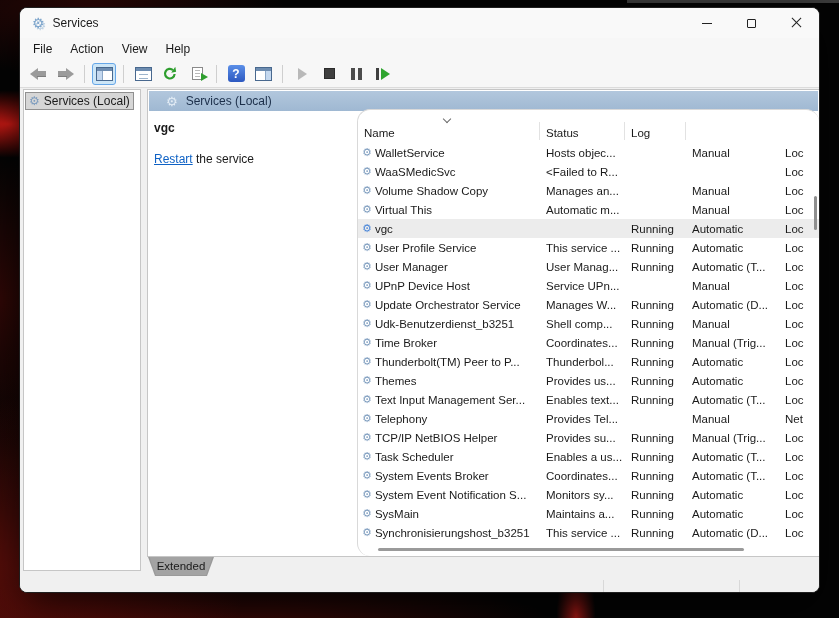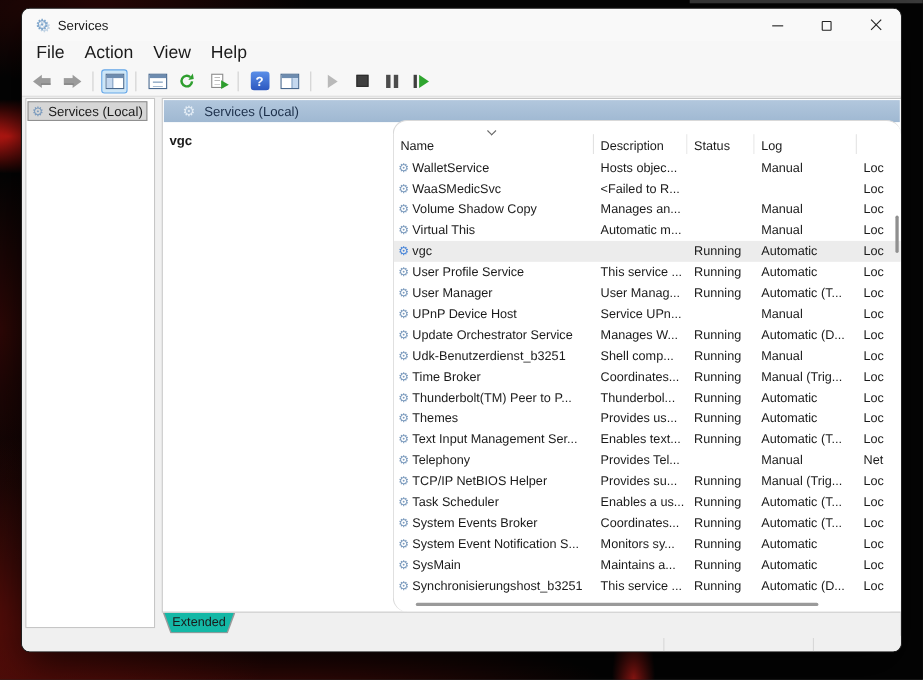--- a/index.html
+++ b/index.html
@@ -37,21 +37,21 @@
   .win-controls { position:absolute; right:0; top:0; height:30px; display:flex; }
   .win-btn { width:45px; height:30px; display:flex; align-items:center; justify-content:center; cursor:default; }
   .glyph-min { width:10px; height:1px; background:#222; }
   .glyph-max { width:9px; height:9px; border:1px solid #222; border-radius:1px; }
   .glyph-close { position:relative; width:12px; height:12px; }
   .glyph-close::before,.glyph-close::after { content:""; position:absolute; left:-1px; top:5px; width:13px; height:1px; background:#222; }
   .glyph-close::before { transform:rotate(45deg); } .glyph-close::after { transform:rotate(-45deg); }
 
   
   .menubar { position:absolute; left:0; top:30px; right:0; height:22px; background:#f7f7f7; display:flex; align-items:center; padding-left:4px; }
-  .menu-item { padding:3px 9px; font-size:16px; }
+  .menu-item { padding:3px 9px; font-size:12px; }
 
   
   .toolbar { position:absolute; left:0; top:52px; right:0; height:28px; background:#f7f7f7; border-bottom:1px solid #dcdcdc;
              display:flex; align-items:center; padding-left:6px; gap:3px; }
   .tsep { width:1px; height:18px; background:#cfcfcf; margin:0 4px; }
   .tbtn { width:24px; height:22px; display:flex; align-items:center; justify-content:center; border:1px solid transparent; border-radius:3px; }
   .tbtn.active { background:#cde6f7; border-color:#66a7e8; }
 
   .nav-arrow { position:relative; width:17px; height:12px; }
   .nav-arrow .shaft { position:absolute; top:3px; width:9px; height:6px; background:#9b9b9b; box-shadow:inset 0 -1px 0 #7e7e7e; }
@@ -119,21 +119,21 @@
 
   .vscroll { position:absolute; right:2px; top:86px; width:3px; height:34px; background:#8f8f8f; border-radius:2px; }
   .hscroll { position:absolute; left:20px; bottom:5px; width:366px; height:3px; background:#9a9a9a; border-radius:2px; }
 
   
   .tab { position:absolute; top:549px; height:19px; }
   .tab .outer { position:absolute; inset:0; background:#9a9a9a; clip-path:polygon(0 0,100% 0,calc(100% - 7px) 100%,7px 100%); }
   .tab .inner { position:absolute; left:0; right:0; bottom:1px; clip-path:polygon(1.5px 0,calc(100% - 1.5px) 0,calc(100% - 8px) 100%,8px 100%);
                 display:flex; align-items:center; justify-content:center; font-size:11.5px; }
   .tab-extended { left:128px; width:66px; }
-  .tab-extended .inner { top:0; background:#14b8a6; }
+  .tab-extended .inner { top:0; background:#a3a3a3; }
   .tab-standard { left:196px; width:61px;margin-top:45px; }
   .tab-standard .inner { top:1px; background:#ececec; color:#2a2a2a; }
 
   
   .statusbar { position:absolute; left:0; right:0; top:570px; height:16px; background:#f0f0f0; }
   .statusbar .sep { position:absolute; top:2px; bottom:2px; width:1px; background:#d8d8d8; }
   .sep1 { left:583px; } .sep2 { left:719px; }
 </style>
 </head>
 <body>
@@ -235,26 +235,26 @@
 
     <div class="right-panel">
       <div class="band">
         <span class="gear">⚙</span>
         <span>Services (Local)</span>
       </div>
 
       <div class="info">
         <div class="svc-name">vgc</div>
         <div style="height:17px"></div>
+        <div class="svc-link-line"><a class="link-restart">Restart</a><span> the service</span></div>
       </div>
 
       <div class="list">
         <div class="lheader">
           <div class="hcell">Name</div>
-          <div class="hcell">Description</div>
           <div class="hcell">Status</div>
           <div class="hcell">Log</div>
           <span class="sort-chev"></span>
         </div>
         <div class="rows">
   <div class="lrow">
     <div class="cell c-name">
                 <span class="gear">⚙</span>
                 <span class="txt">WalletService</span>
               </div>

